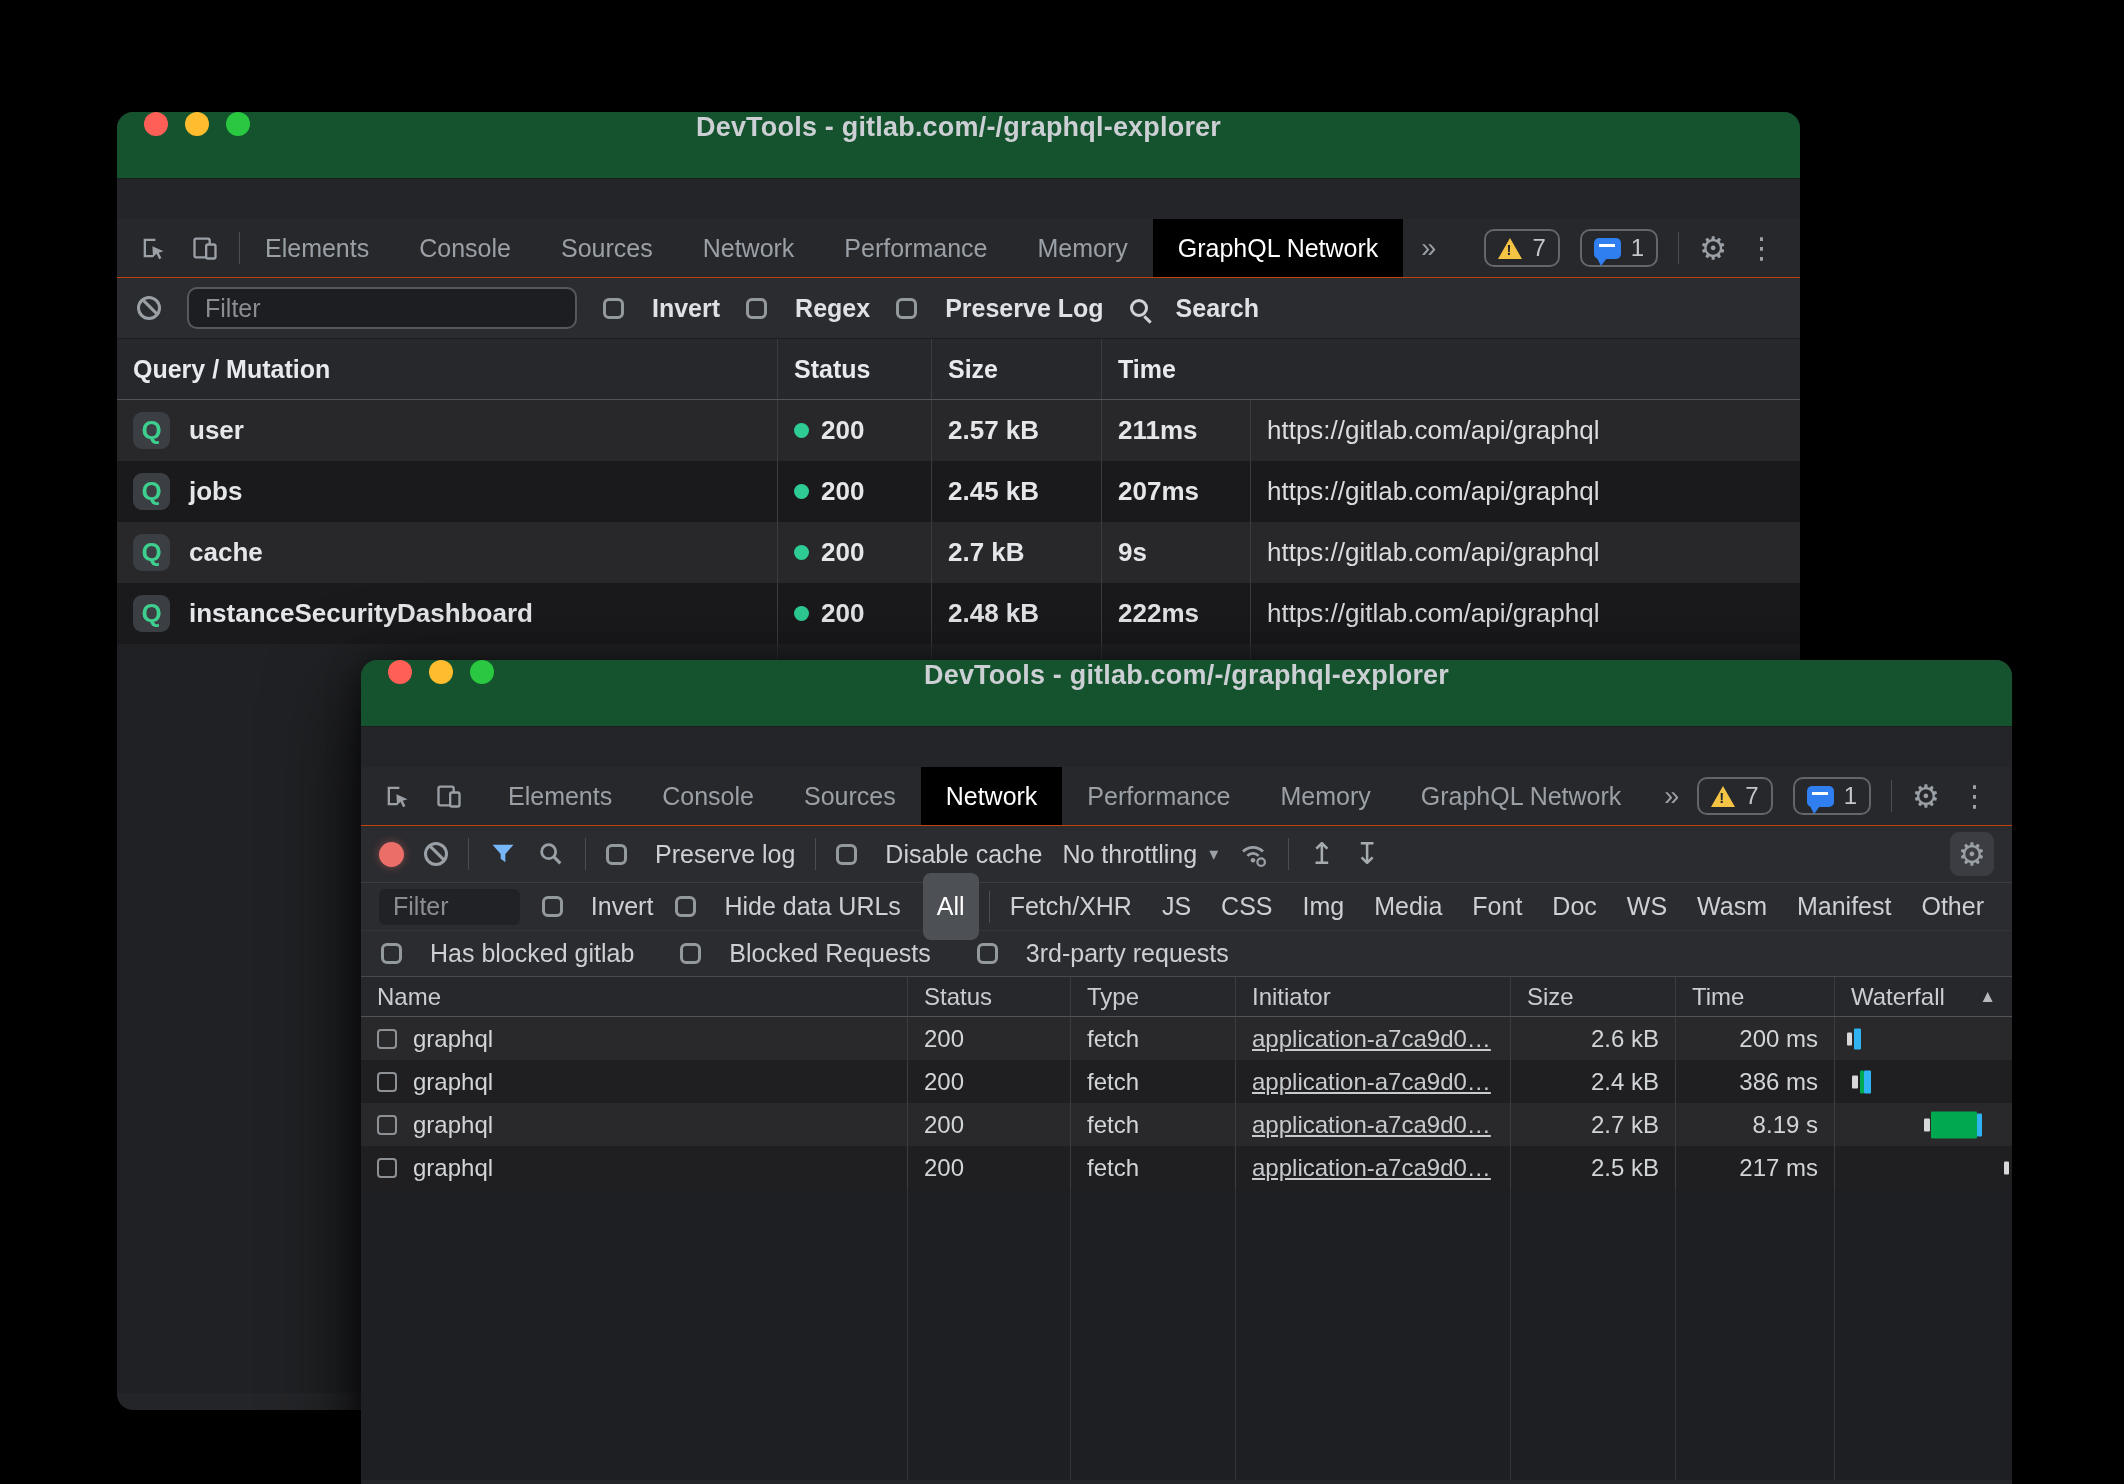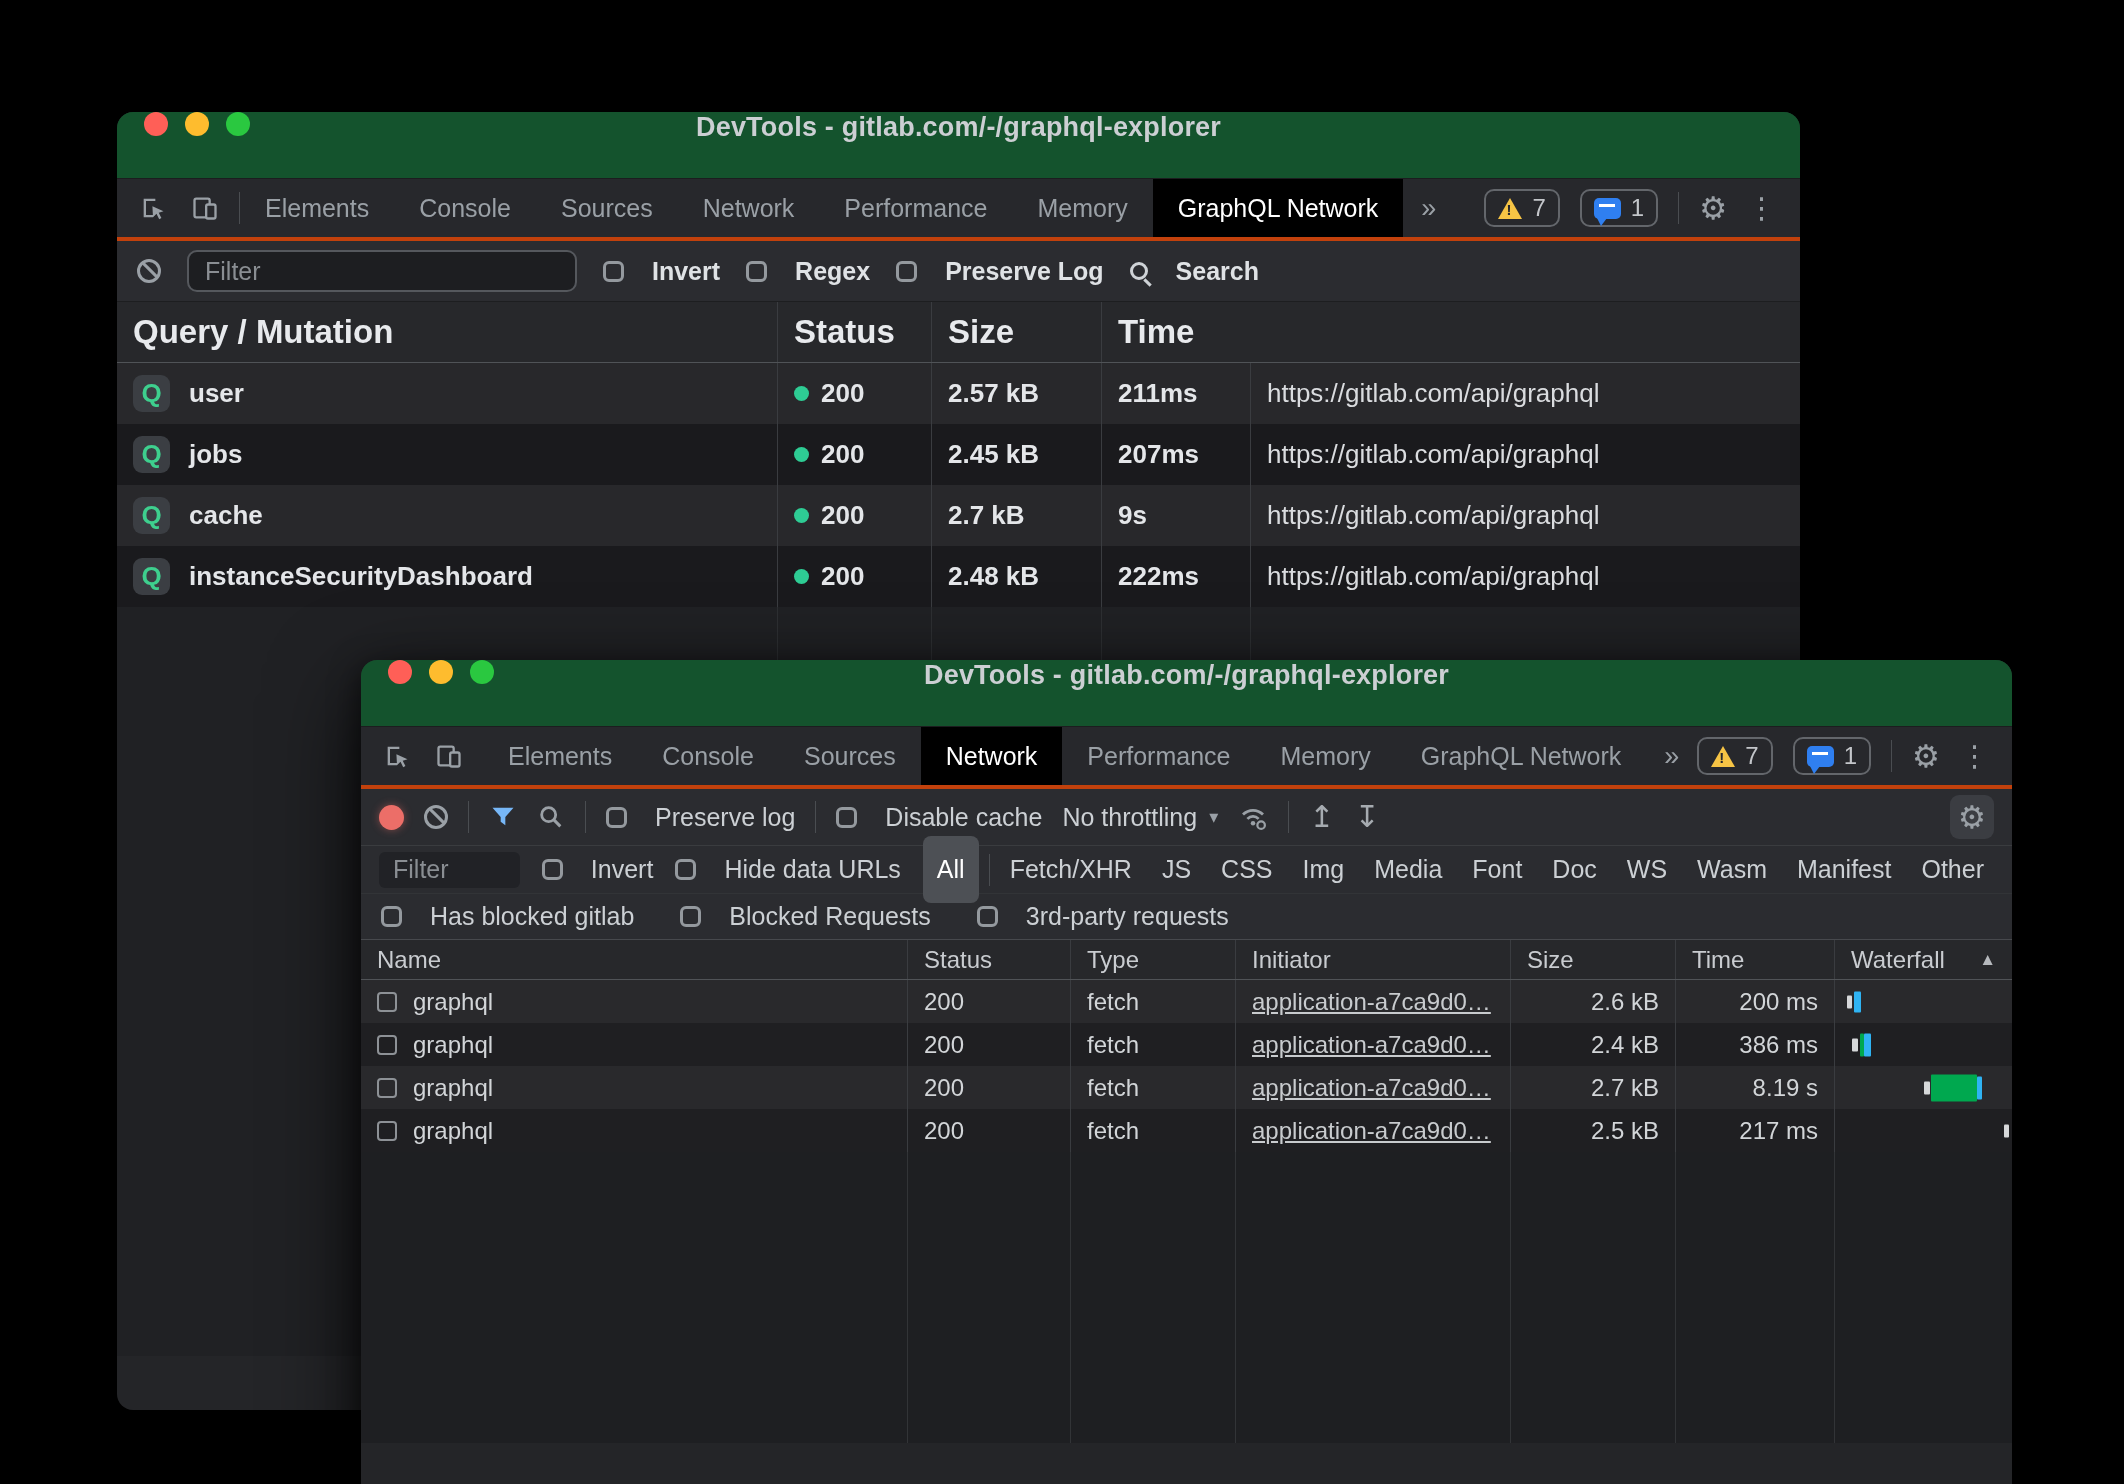--- a/index.html
+++ b/index.html
@@ -15,21 +15,21 @@
   #back-window{left:117px;top:112px;width:1683px;height:1298px;z-index:1;}
   #front-window{left:361px;top:660px;width:1651px;height:824px;z-index:2;border-bottom-left-radius:0;border-bottom-right-radius:0;}
 
   
   .titlebar{height:66px;background:#14532d;display:flex;align-items:flex-start;position:relative;border-bottom:1px solid #1c1d1f;}
   .traffic{display:flex;gap:17px;margin-left:27px;z-index:2;}
   .light{width:24px;height:24px;border-radius:50%;}
   .title{position:absolute;left:0;right:0;text-align:center;font-weight:bold;font-size:27px;color:#cccfd3;letter-spacing:.2px;}
 
   
-  .tabrow{height:58px;background:#27282c;display:flex;align-items:stretch;border-bottom:4px solid #c2410c;color:#9aa0a6;font-size:25px;}
+  .tabrow{height:58px;background:#27282c;display:flex;align-items:stretch;border-bottom:1px solid #c2410c;color:#9aa0a6;font-size:25px;margin-top:40px;}
   .tr-icons{display:flex;align-items:center;gap:24px;padding:0 20px 0 22px;}
   .tabrow .vsep{align-self:center;}
   .tab{display:flex;align-items:center;padding:0 25px;cursor:default;white-space:nowrap;}
   .tab.active{background:#000;color:#fff;}
   .overflow-chip{display:flex;align-items:center;padding:0 18px;font-size:27px;color:#9aa0a6;}
   .tr-right{margin-left:auto;display:flex;align-items:center;gap:20px;padding-right:24px;}
   .badge{display:flex;align-items:center;gap:10px;border:2px solid #63666b;border-radius:10px;padding:3px 12px;color:#c3c6ca;font-size:24px;}
   .warn-tri{position:relative;width:0;height:0;border-left:12px solid transparent;border-right:12px solid transparent;border-bottom:21px solid #f6c445;}
   .warn-tri::after{content:"!";position:absolute;left:-4px;top:3px;font-size:15px;font-weight:bold;color:#27282c;}
   .chat-ico{position:relative;width:27px;height:21px;background:#2f7ff0;border-radius:5px;}
@@ -52,21 +52,21 @@
   .filter-input{display:flex;align-items:center;width:390px;height:42px;background:#1d1e21;border:2px solid #55585d;border-radius:10px;padding:0 16px;box-sizing:border-box;}
   .filter-input .ph{color:#8a8e93;font-size:25px;font-weight:normal;}
   .search-ico{position:relative;width:18px;height:18px;border:3px solid #cfd3d7;border-radius:50%;flex:none;box-sizing:border-box;}
   .search-ico::after{content:"";position:absolute;left:13px;top:13px;width:3px;height:9px;background:#cfd3d7;transform:rotate(-45deg);}
 
   
   .thead{display:flex;align-items:center;background:#27282b;border-bottom:1px solid #505357;}
   .trow{display:flex;align-items:center;}
   .cell{display:flex;align-items:center;height:100%;box-sizing:border-box;padding:0 16px;overflow:hidden;white-space:nowrap;}
   .cell.bl{border-left:1px solid #3a3c40;}
-  .hcell{font-size:33px;color:#d2d5d9;}
+  .hcell{font-size:25px;color:#d2d5d9;}
   .right{justify-content:flex-end;}
 
   
   #bw-thead{height:60px;}
   #bw-thead .hcell{font-weight:bold;color:#e8eaed;}
   .bw-row{height:61px;font-size:26px;color:#e4e6e9;}
   .bw-odd{background:#28282b;} .bw-even{background:#1a1a1d;}
   .bt-c0{width:660px;} .bt-c1{width:154px;} .bt-c2{width:170px;} .bt-c3{width:149px;} .bt-c4{flex:1;}
   .q-badge{width:37px;height:37px;border-radius:9px;background:#3b3e43;color:#3ecf8e;font-weight:bold;font-size:26px;display:flex;align-items:center;justify-content:center;margin-right:19px;flex:none;}
   .bw-name{font-weight:bold;}

